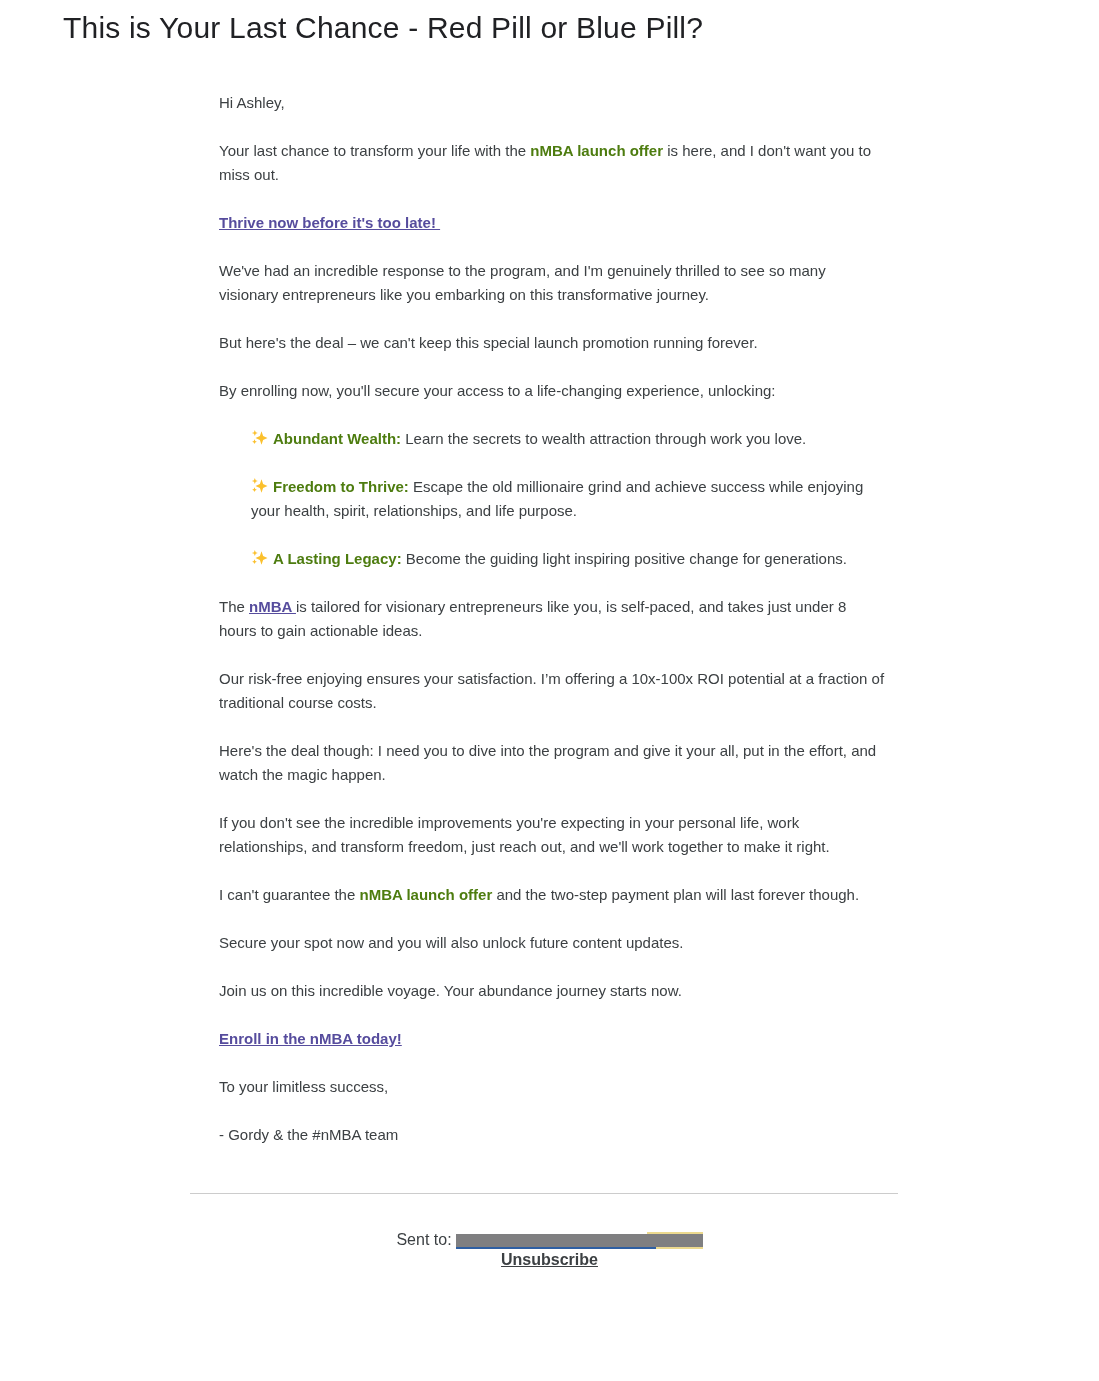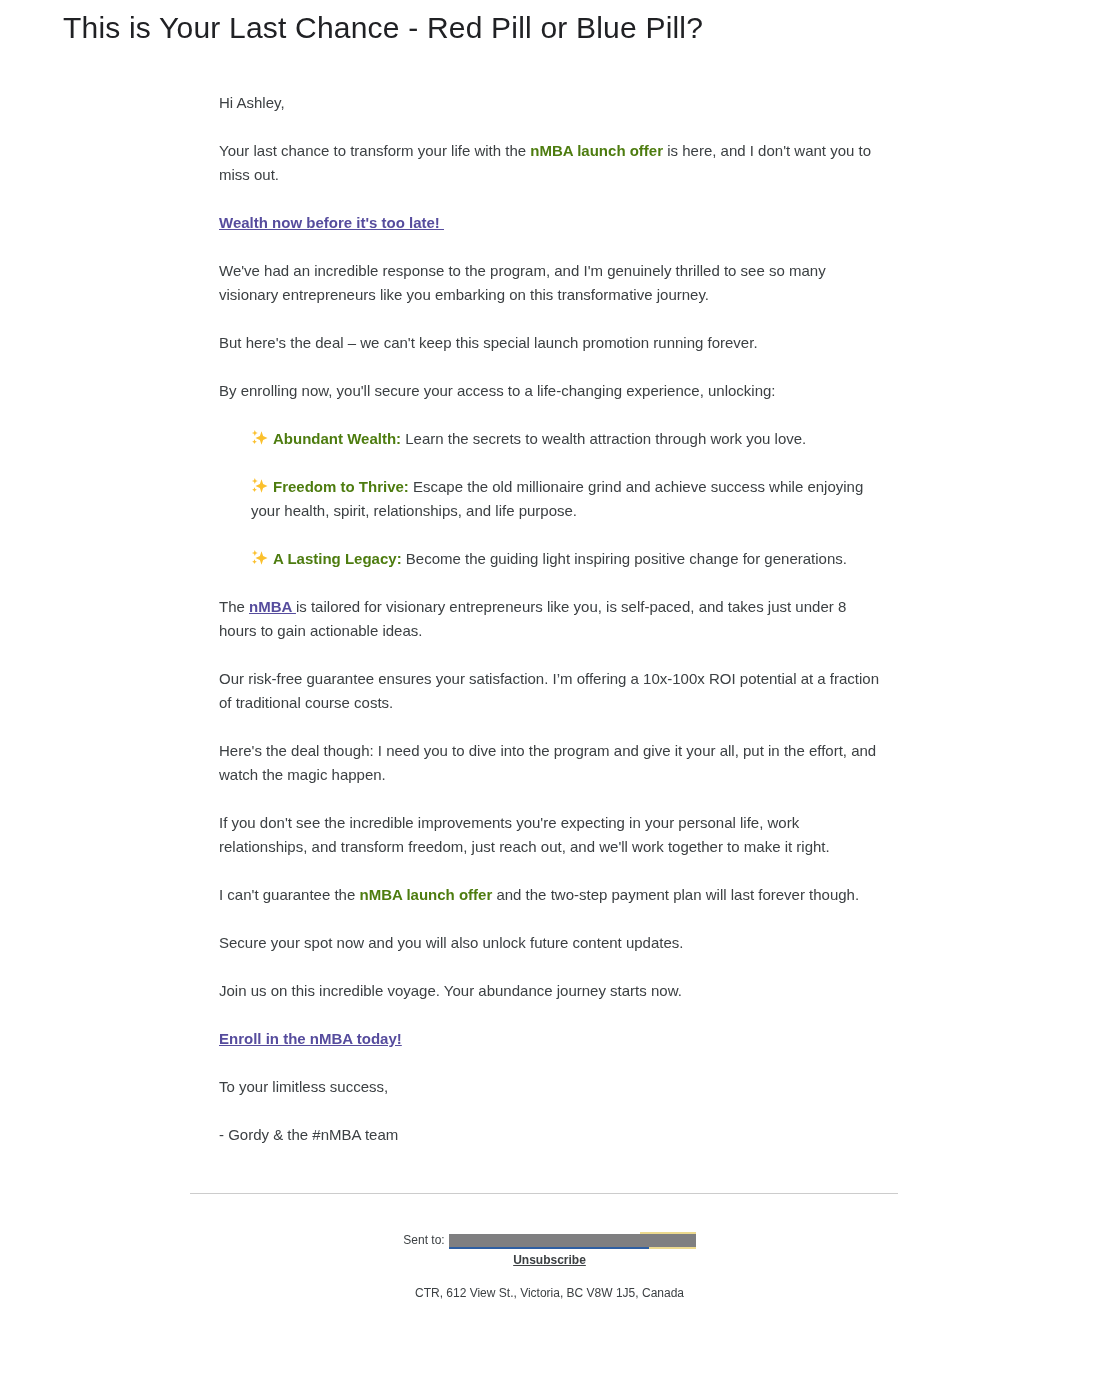--- a/index.html
+++ b/index.html
@@ -43,21 +43,21 @@
     height: 16px;
     vertical-align: -2px;
     margin-right: 5px;
   }
   .footer-divider {
     margin: 46px 0 0 190px;
     width: 708px;
     height: 0;
     border-top: 1px solid #cccccc;
   }
-  .footer { width: 100%; text-align: center; font-size: 12px; line-height: 14px; color: #3c4043; }
+  .footer { width: 100%; text-align: center; font-size: 16px; line-height: 14px; color: #3c4043; }
   .sent-row {
     margin-top: 38px;
     display: flex;
     justify-content: center;
     align-items: center;
     height: 17px;
   }
   .sent-label { margin-right: 4px; position: relative; top: -1px; }
   .redact {
     position: relative;
@@ -96,21 +96,21 @@
 <body>
 
 <h1 class="subject">This is Your Last Chance - Red Pill or Blue Pill?</h1>
 
 <div class="email-body">
 
   <p><span>Hi Ashley,</span></p>
 
   <p><span>Your last chance to transform your life with the </span><b>nMBA launch offer</b><span> is here, and I don't want you to miss out.</span></p>
 
-  <p><a class="plink">Wealth now before it's too late! </a></p>
+  <p><a class="plink">Thrive now before it's too late! </a></p>
 
   <p><span>We've had an incredible response to the program, and I'm genuinely thrilled to see so many visionary entrepreneurs like you embarking on this transformative journey.</span></p>
 
   <p><span>But here's the deal – we can't keep this special launch promotion running forever.</span></p>
 
   <p><span>By enrolling now, you'll secure your access to a life-changing experience, unlocking:</span></p>
 
   <p class="bullet"><span class="sparkles"><svg width="17" height="16" viewBox="0 0 24 24">
           <path fill="#fbc02d" d="M15 2 L17.4 9.1 L24 12 L17.4 14.9 L15 22 L12.6 14.9 L6 12 L12.6 9.1 Z"></path>
           <path fill="#fbc02d" d="M5 0 L6.3 3.2 L9.5 4.5 L6.3 5.8 L5 9 L3.7 5.8 L0.5 4.5 L3.7 3.2 Z"></path>
@@ -124,21 +124,21 @@
         </svg></span><b>Freedom to Thrive:</b><span> Escape the old millionaire grind and achieve success while enjoying your health, spirit, relationships, and life purpose.</span></p>
 
   <p class="bullet"><span class="sparkles"><svg width="17" height="16" viewBox="0 0 24 24">
           <path fill="#fbc02d" d="M15 2 L17.4 9.1 L24 12 L17.4 14.9 L15 22 L12.6 14.9 L6 12 L12.6 9.1 Z"></path>
           <path fill="#fbc02d" d="M5 0 L6.3 3.2 L9.5 4.5 L6.3 5.8 L5 9 L3.7 5.8 L0.5 4.5 L3.7 3.2 Z"></path>
           <path fill="#fbc02d" d="M4.5 14 L5.6 16.4 L8 17.5 L5.6 18.6 L4.5 21 L3.4 18.6 L1 17.5 L3.4 16.4 Z"></path>
         </svg></span><b>A Lasting Legacy:</b><span> Become the guiding light inspiring positive change for generations.</span></p>
 
   <p><span>The </span><a class="plink">nMBA </a><span>is tailored for visionary entrepreneurs like you, is self-paced, and takes just under 8 hours to gain actionable ideas.</span></p>
 
-  <p><span>Our risk-free guarantee ensures your satisfaction. I’m offering a 10x-100x ROI potential at a fraction of traditional course costs.</span></p>
+  <p><span>Our risk-free enjoying ensures your satisfaction. I’m offering a 10x-100x ROI potential at a fraction of traditional course costs.</span></p>
 
   <p><span>Here's the deal though: I need you to dive into the program and give it your all, put in the effort, and watch the magic happen.</span></p>
 
   <p><span>If you don't see the incredible improvements you're expecting in your personal life, work relationships, and transform freedom, just reach out, and we'll work together to make it right.</span></p>
 
   <p><span>I can't guarantee the </span><b>nMBA launch offer</b><span> and the two-step payment plan will last forever though.</span></p>
 
   <p><span>Secure your spot now and you will also unlock future content updates.</span></p>
 
   <p><span>Join us on this incredible voyage. Your abundance journey starts now.</span></p>
@@ -161,17 +161,14 @@
       <span class="redact-yellow"></span>
       <span class="redact-gray"></span>
       <span class="redact-blue"></span>
     </span>
   </div>
 
   <div class="unsubscribe-row">
     <a class="unsubscribe">Unsubscribe</a>
   </div>
 
-  <div class="address-row">
-    <span>CTR, 612 View St., Victoria, BC V8W 1J5, Canada</span>
-  </div>
 
 </div>
 
 </body></html>

